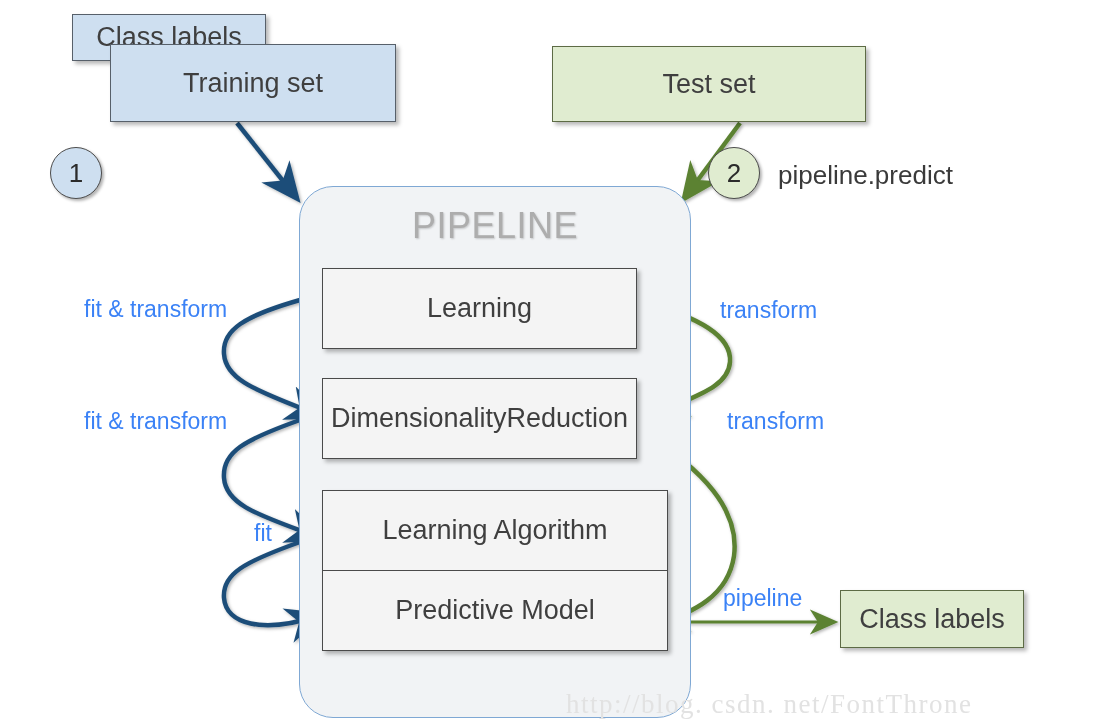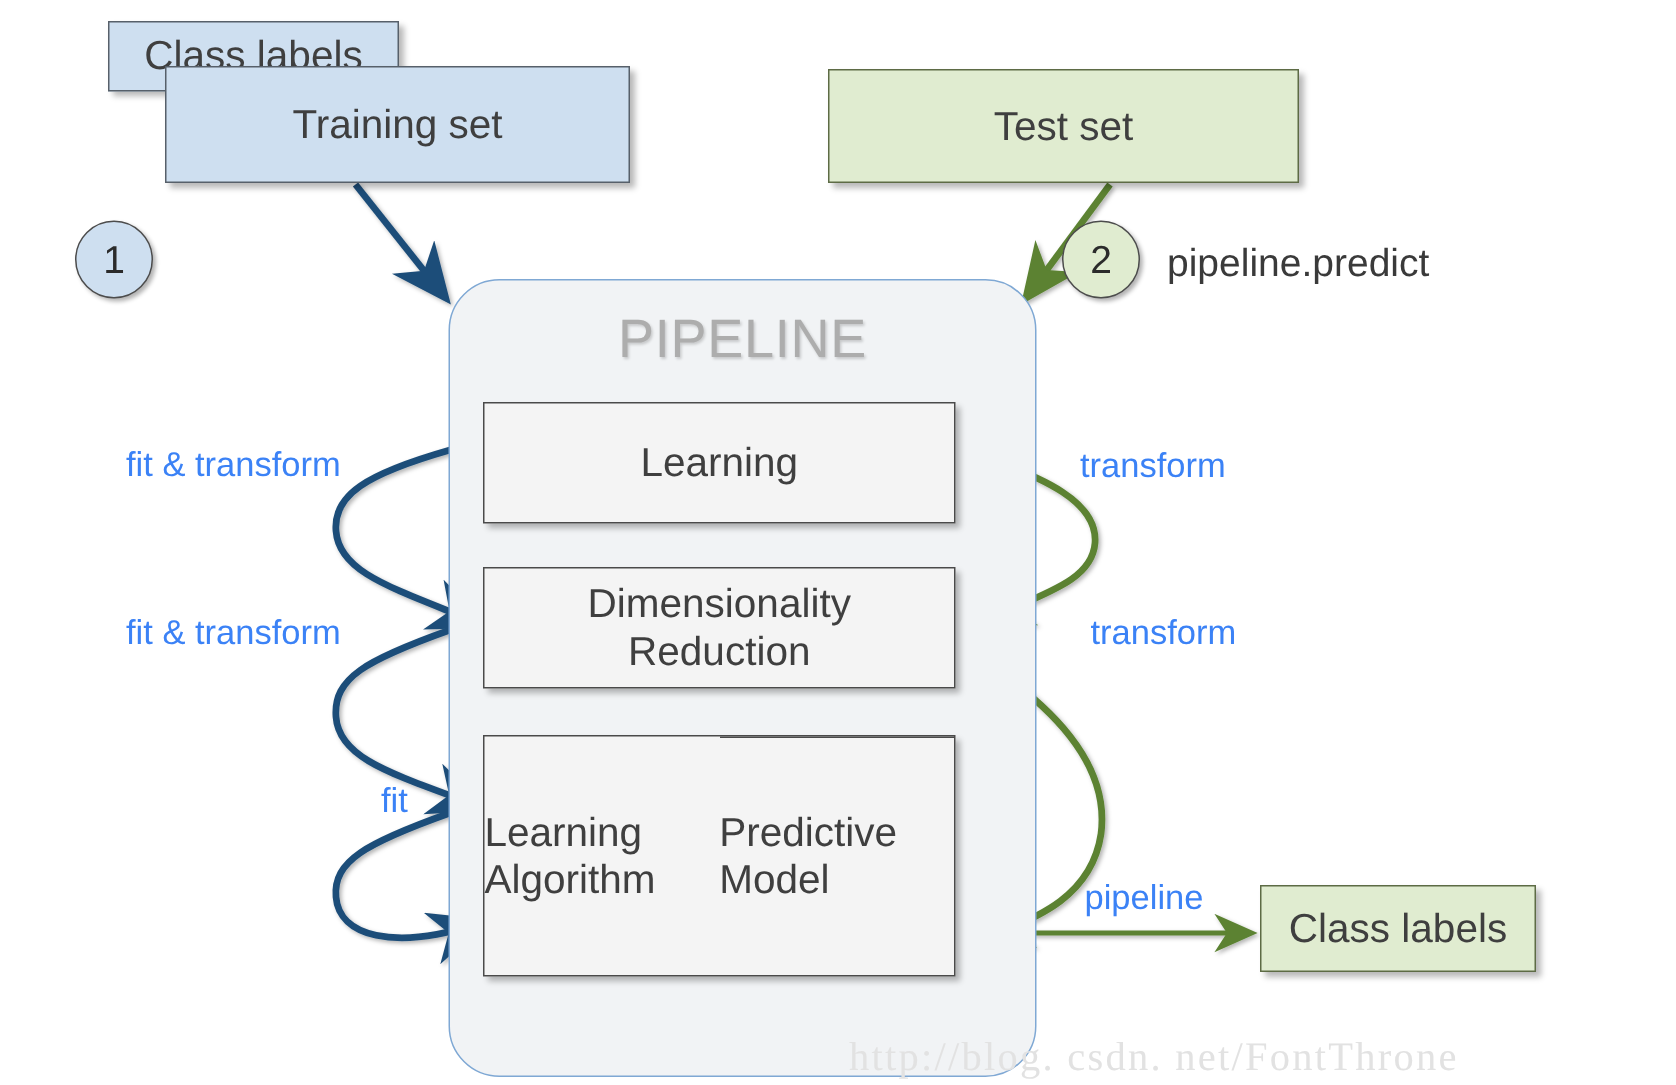--- a/index.html
+++ b/index.html
@@ -65,28 +65,28 @@
     font-variant: small-caps;
     letter-spacing: 0.5px;
     text-shadow: 1px 1px 2px rgba(0,0,0,0.18);
   }
 
   
   #model-stack {
     position: absolute;
     left: 322px;
     top: 490px;
-    width: 315px;
+    width: 346px;
     height: 161px;
     box-sizing: border-box;
     background: #f4f4f4;
     border: 1.5px solid #4a4a4a;
     box-shadow: 3px 3px 4px rgba(0,0,0,0.28);
     display: flex;
-    flex-direction: row;
+    flex-direction: column;
   }
   #model-stack .stack-row {
     flex: 1 1 50%;
     display: flex;
     align-items: center;
     justify-content: center;
     color: #3f3f3f;
     font-size: 27px;
   }
   #model-stack .stack-row + .stack-row {
@@ -190,42 +190,42 @@
     </g>
   </svg>
 
   <div id="pipeline-container"></div>
   <div id="pipeline-title">PIPELINE</div>
 
   <div class="node node-blue" style="left:72px; top:14px; width:194px; height:47px;">
     <span>Class labels</span>
   </div>
 
-  <div class="node node-blue" style="left:110px; top:44px; width:310px; height:78px;">
+  <div class="node node-blue" style="left:110px; top:44px; width:286px; height:78px;">
     <span>Training set</span>
   </div>
 
   <div class="node node-green" style="left:552px; top:46px; width:314px; height:76px;">
     <span>Test set</span>
   </div>
 
   <div id="step-1" class="step-circle">
     <span>1</span>
   </div>
 
   <div id="step-2" class="step-circle">
     <span>2</span>
   </div>
   <div class="call-label" style="left:778px; top:160px;">pipeline.predict</div>
 
   <div class="node node-gray" style="left:322px; top:268px; width:315px; height:81px;">
     <span>Learning</span>
   </div>
 
-  <div class="node node-gray" style="left:322px; top:378px; width:315px; height:81px; flex-direction:column; line-height:1.15;">
+  <div class="node node-gray" style="left:322px; top:378px; width:315px; height:81px; line-height:1.15;">
     <span>Dimensionality</span>
     <span>Reduction</span>
   </div>
 
   <div id="model-stack">
     <div class="stack-row">
       <span>Learning Algorithm</span>
     </div>
     <div class="stack-row">
       <span>Predictive Model</span>

